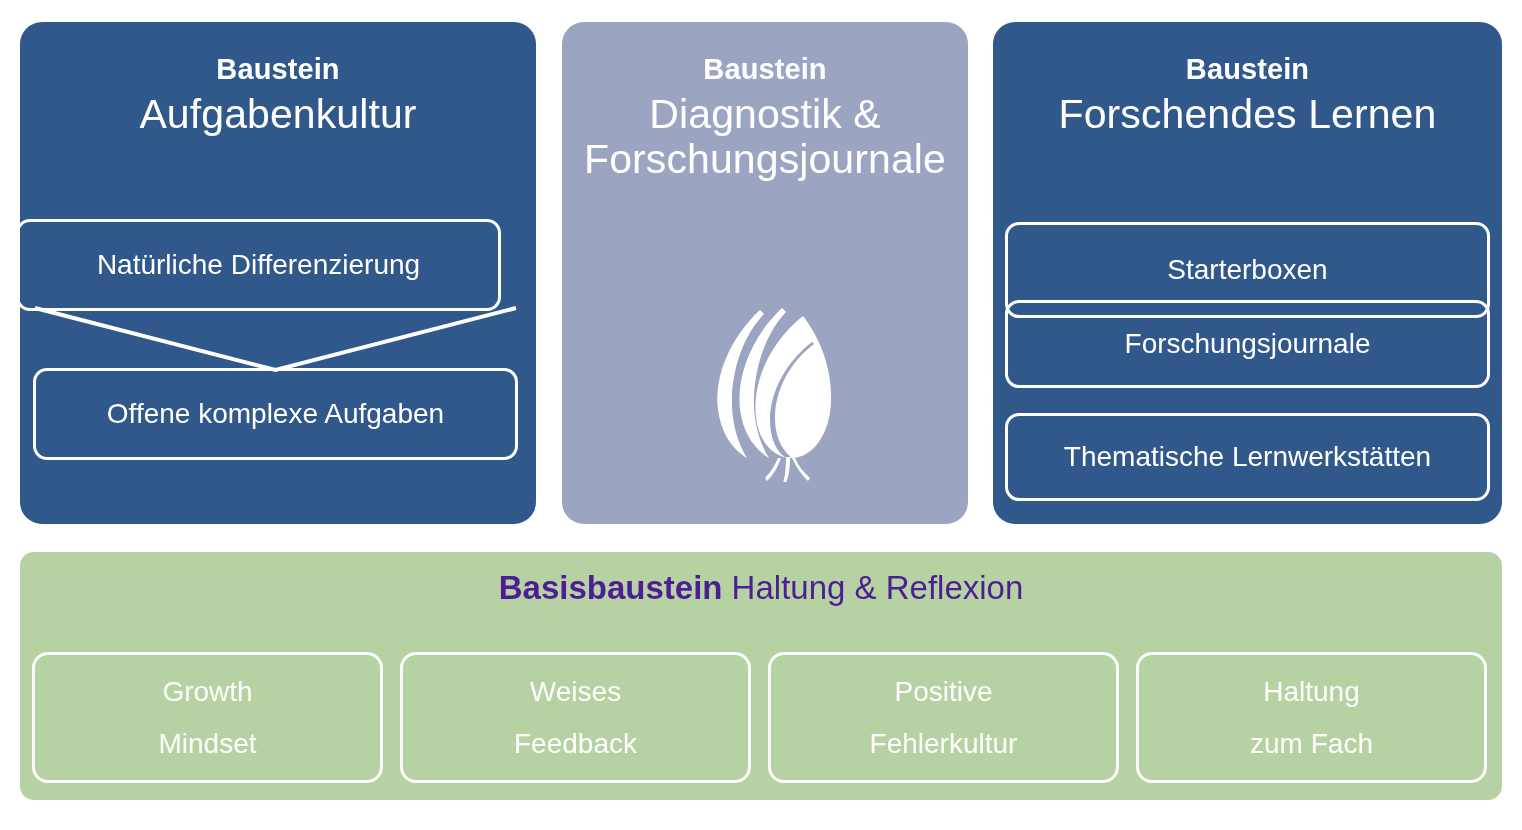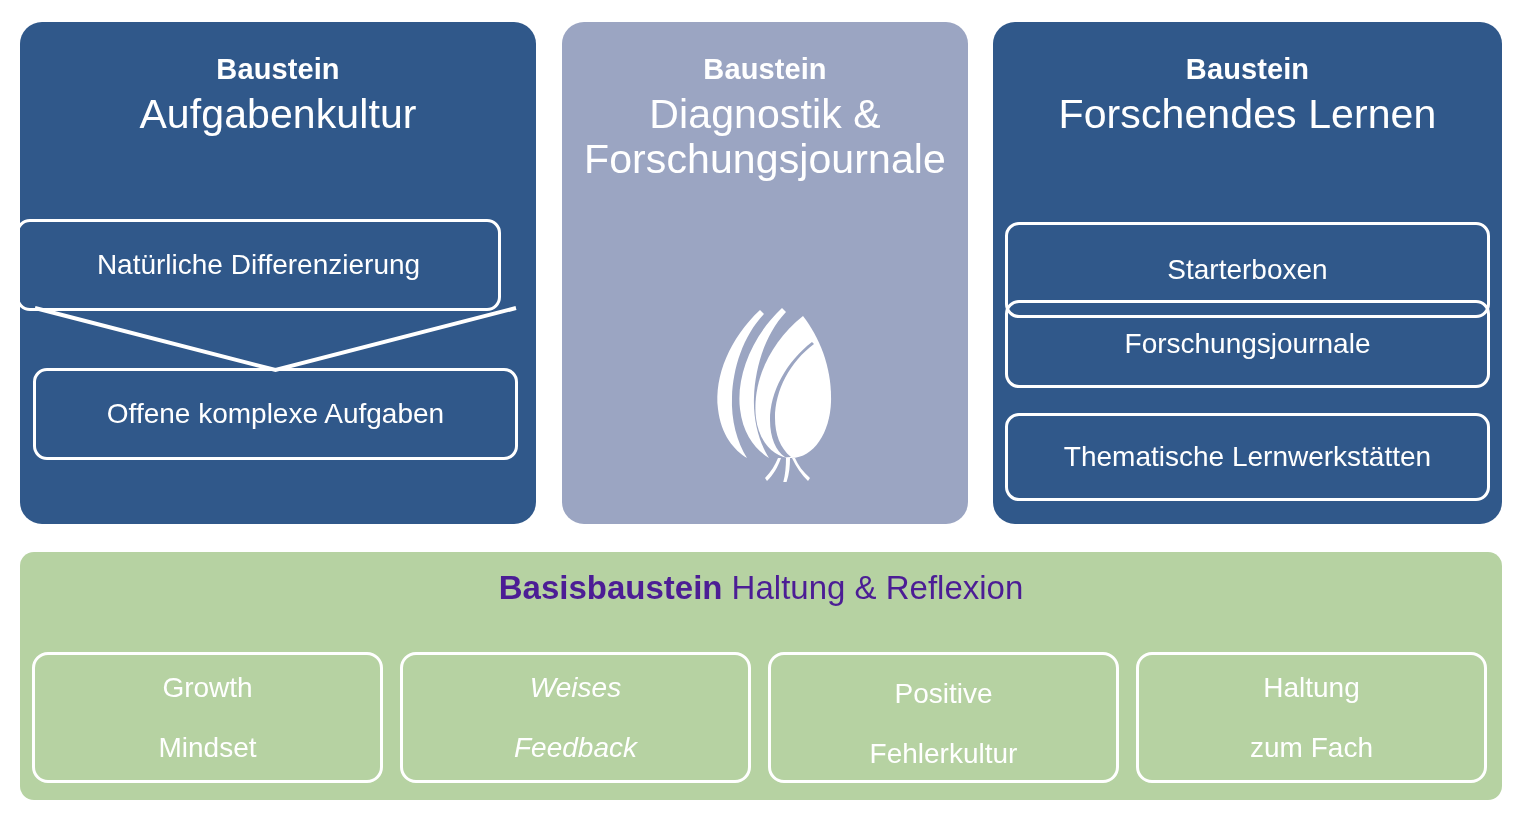--- a/index.html
+++ b/index.html
@@ -137,25 +137,24 @@
     border-radius: 16px;
     box-sizing: border-box;
     display: flex;
     flex-direction: column;
     align-items: center;
     justify-content: center;
     color: #ffffff;
     font-size: 28px;
     line-height: 1.85;
     text-align: center;
-    gap: 8px;
   }
   #base-chip-0 { left: 32px; }
-  #base-chip-1 { left: 400px; font-style: italic; }
-  #base-chip-2 { left: 768px; justify-content: flex-end; }
+  #base-chip-1 { left: 400px; }
+  #base-chip-2 { left: 768px; }
   #base-chip-3 { left: 1136px; }
   .base-chip .l1, .base-chip .l2 { display: block; }
 </style>
 </head>
 <body>
 
 <div class="stage">
 
   <div class="panel panel-blue" id="panel-1">
     <div class="panel-title">

